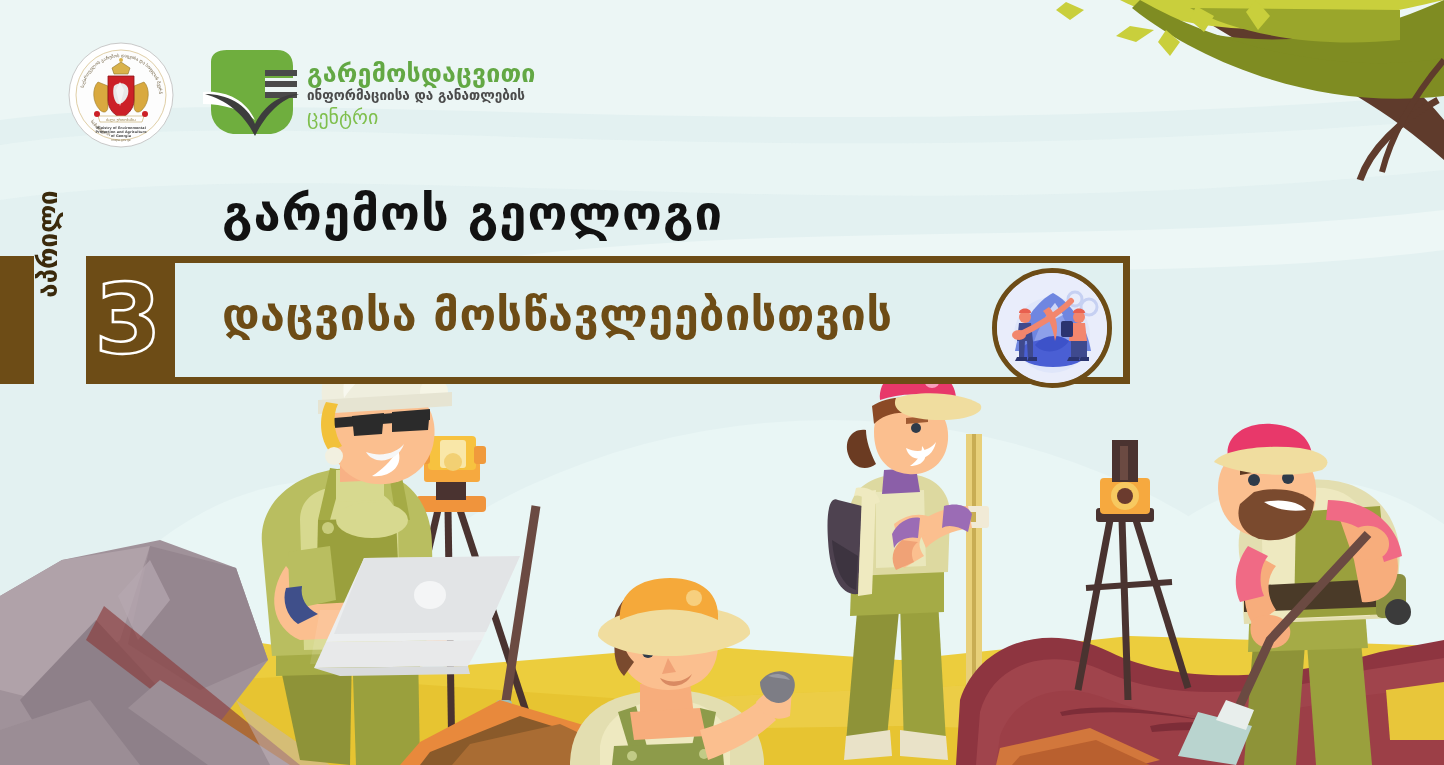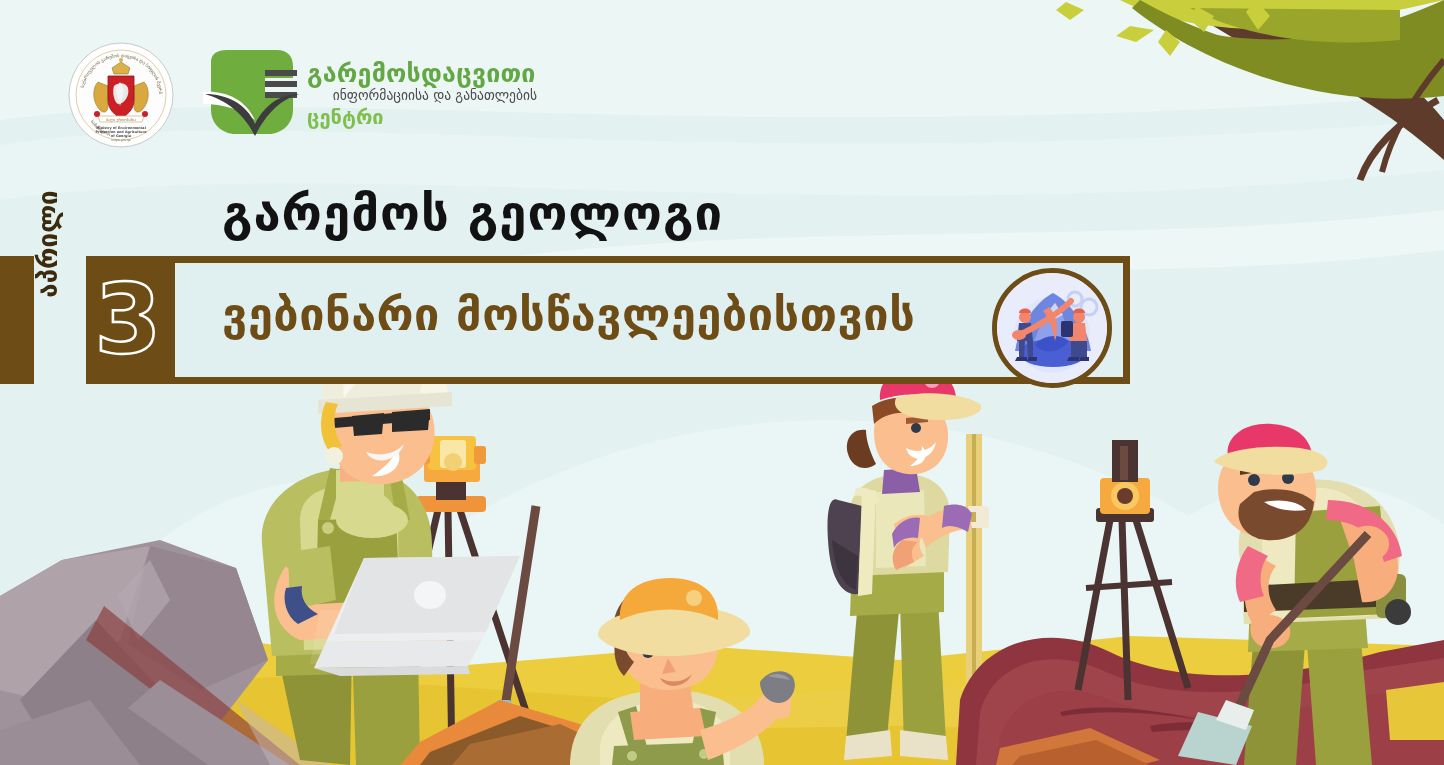--- a/index.html
+++ b/index.html
@@ -13,22 +13,22 @@
   .layer{position:absolute;inset:0;}
   svg.layer{display:block;}
 
   
   .logos{position:absolute;left:0;top:0;width:100%;height:160px;}
   .emblem{position:absolute;left:68px;top:42px;width:106px;height:106px;}
   .eiec{position:absolute;left:203px;top:48px;width:330px;height:96px;}
   .eiec-mark{position:absolute;left:0;top:0;width:100px;height:90px;}
   .eiec-text{position:absolute;left:104px;top:13px;width:230px;}
   .eiec-l1{font-size:25px;font-weight:bold;color:#63a844;letter-spacing:.2px;line-height:1;}
-  .eiec-l2{font-size:13.5px;font-weight:normal;color:#4b4b4b;line-height:1.45;text-align:right;}
-  .eiec-l3{font-size:20px;font-weight:bold;color:#7fbf4d;line-height:1.1;}
+  .eiec-l2{font-size:13.5px;font-weight:bold;color:#4b4b4b;line-height:1.45;}
+  .eiec-l3{font-size:20px;font-weight:normal;color:#7fbf4d;line-height:1.1;}
 
   
   .title-main{
     position:absolute;left:222px;top:189px;
     font-size:49px;font-weight:bold;color:#121212;
     letter-spacing:1px;white-space:nowrap;line-height:1;
   }
   .ribbon{position:absolute;left:0;top:256px;width:1130px;height:128px;}
   .rib-edge{position:absolute;left:0;top:0;width:34px;height:128px;background:#6d4c16;}
   .rib-month{
@@ -392,21 +392,21 @@
   <div class="title-main">გარემოს გეოლოგი</div>
 
   <div class="ribbon">
     <div class="rib-edge"></div>
     <div class="rib-month">აპრილი</div>
     <div class="rib-num">
       <span>3</span>
     </div>
     <div class="rib-box"></div>
   </div>
-  <div class="rib-text">ვებინარი მოსწავლეებისთვის</div>
+  <div class="rib-text">დაცვისა მოსწავლეებისთვის</div>
 
   <div class="badge">
     <svg viewBox="0 0 110 110">
       <circle cx="55" cy="55" r="55" fill="#e9edfb"></circle>
       <circle cx="55" cy="62" r="38" fill="#dfe6fa"></circle>
       <path d="M18 78 C 22 52, 40 28, 56 20 C 72 28, 90 52, 94 78 Z" fill="#6f86e0"></path>
       <path d="M34 78 C 40 56, 52 36, 58 30 C 64 38, 74 58, 78 78 Z" fill="#8ea0ea"></path>
       <path d="M50 40 L58 30 L66 42 L58 46 Z" fill="#cdd6f7"></path>
       <ellipse cx="56" cy="80" rx="34" ry="14" fill="#4a5fd4"></ellipse>
       <path d="M38 72 C 46 62, 62 60, 72 68 C 64 80, 46 82, 38 72 Z" fill="#3d52c9"></path>

